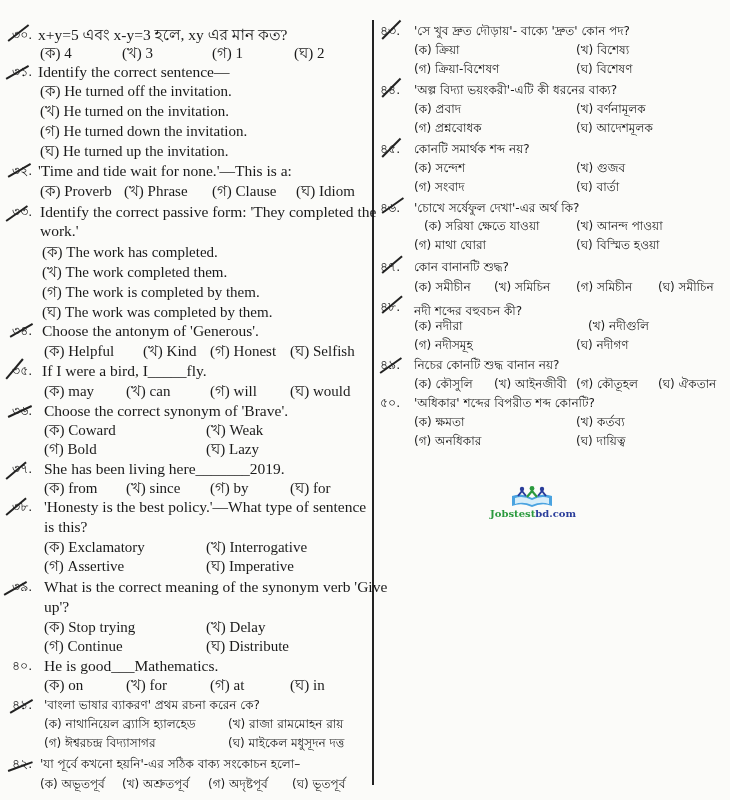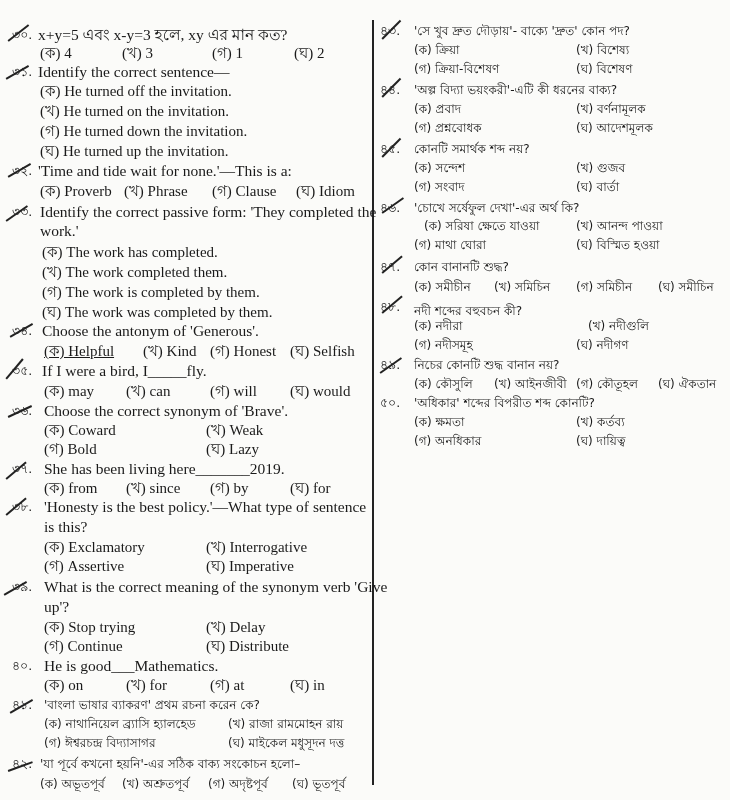--- a/index.html
+++ b/index.html
@@ -79,21 +79,21 @@
       <span class="qtext" style="left:28px;top:19px;">work.'</span>
       <span class="opt" style="left:30px;top:40px;">(ক) The work has completed.</span>
       <span class="opt" style="left:30px;top:60px;">(খ) The work completed them.</span>
       <span class="opt" style="left:30px;top:80px;">(গ) The work is completed by them.</span>
       <span class="opt" style="left:30px;top:100px;">(ঘ) The work was completed by them.</span>
     </div>
 
     <div class="q" style="left:12px;top:322px;">
       <span class="qnum bn">৩৪.</span>
       <span class="qtext" style="left:30px;top:0;">Choose the antonym of 'Generous'.</span>
-      <span class="opt" style="left:32px;top:20px;text-decoration:underline;">(ক) Helpful</span>
+      <span class="opt" style="left:32px;top:20px;">(ক) Helpful</span>
       <span class="opt" style="left:114px;top:20px;margin-left:17px;">(খ) Kind</span>
       <span class="opt" style="left:198px;top:20px;">(গ) Honest</span>
       <span class="opt" style="left:278px;top:20px;">(ঘ) Selfish</span>
     </div>
 
     <div class="q" style="left:12px;top:362px;">
       <span class="qnum bn">৩৫.</span>
       <span class="qtext" style="left:30px;top:0;">If I were a bird, I_____fly.</span>
       <span class="opt" style="left:32px;top:20px;">(ক) may</span>
       <span class="opt" style="left:114px;top:20px;">(খ) can</span>
@@ -256,13 +256,28 @@
 
     <div class="tick" style="left:4px;top:38px;transform:rotate(-45deg);"></div>
     <div class="tick" style="left:4px;top:96px;transform:rotate(-45deg);"></div>
     <div class="tick" style="left:4px;top:156px;transform:rotate(-45deg);"></div>
     <div class="tick" style="left:4px;top:212px;transform:rotate(-35deg);"></div>
     <div class="tick" style="left:4px;top:272px;transform:rotate(-40deg);"></div>
     <div class="tick" style="left:4px;top:312px;transform:rotate(-40deg);"></div>
     <div class="tick" style="left:2px;top:372px;transform:rotate(-35deg);"></div>
   </div>
 
+  <div class="logo">
+    <svg class="logo-book" viewBox="0 0 48 22">
+      <path d="M4 10 Q14 6 24 12 Q34 6 44 10 L44 20 Q34 16 24 21 Q14 16 4 20 Z" fill="#4aa3e0"></path>
+      <path d="M7 12 Q15 9 24 14 Q33 9 41 12 L41 18 Q33 15 24 19 Q15 15 7 18 Z" fill="#d8eef9"></path>
+      <circle cx="14" cy="3" r="2.2" fill="#2a3d9a"></circle>
+      <circle cx="24" cy="2.5" r="2.4" fill="#2b9a3e"></circle>
+      <circle cx="34" cy="3" r="2.2" fill="#2a3d9a"></circle>
+      <path d="M10 10 L14 5 L18 10" stroke="#2a3d9a" stroke-width="2" fill="none"></path>
+      <path d="M19 11 L24 5 L29 11" stroke="#2b9a3e" stroke-width="2.2" fill="none"></path>
+      <path d="M30 10 L34 5 L38 10" stroke="#2a3d9a" stroke-width="2" fill="none"></path>
+    </svg>
+    <div class="logo-text">
+      <span class="a">Jobstest</span><span class="b">bd.com</span>
+    </div>
+  </div>
 </div>
 
 </body></html>

